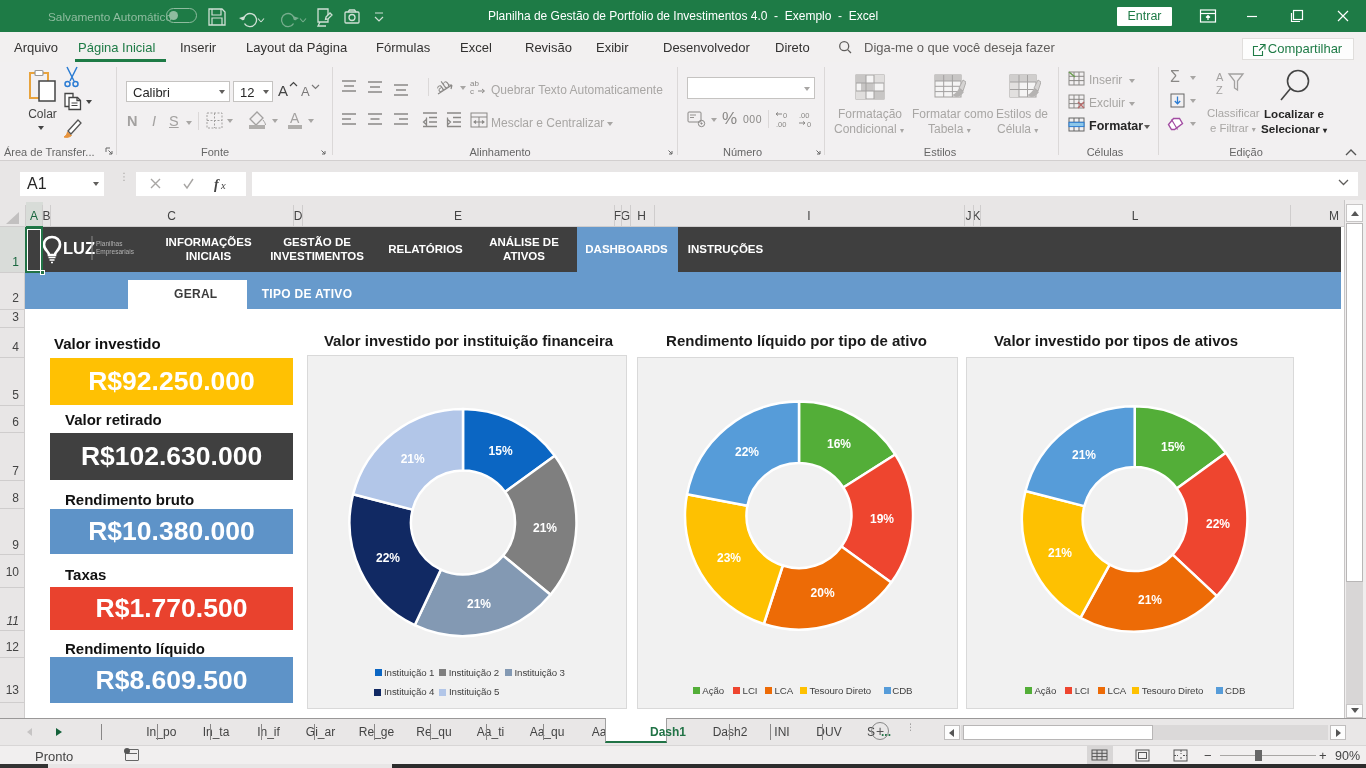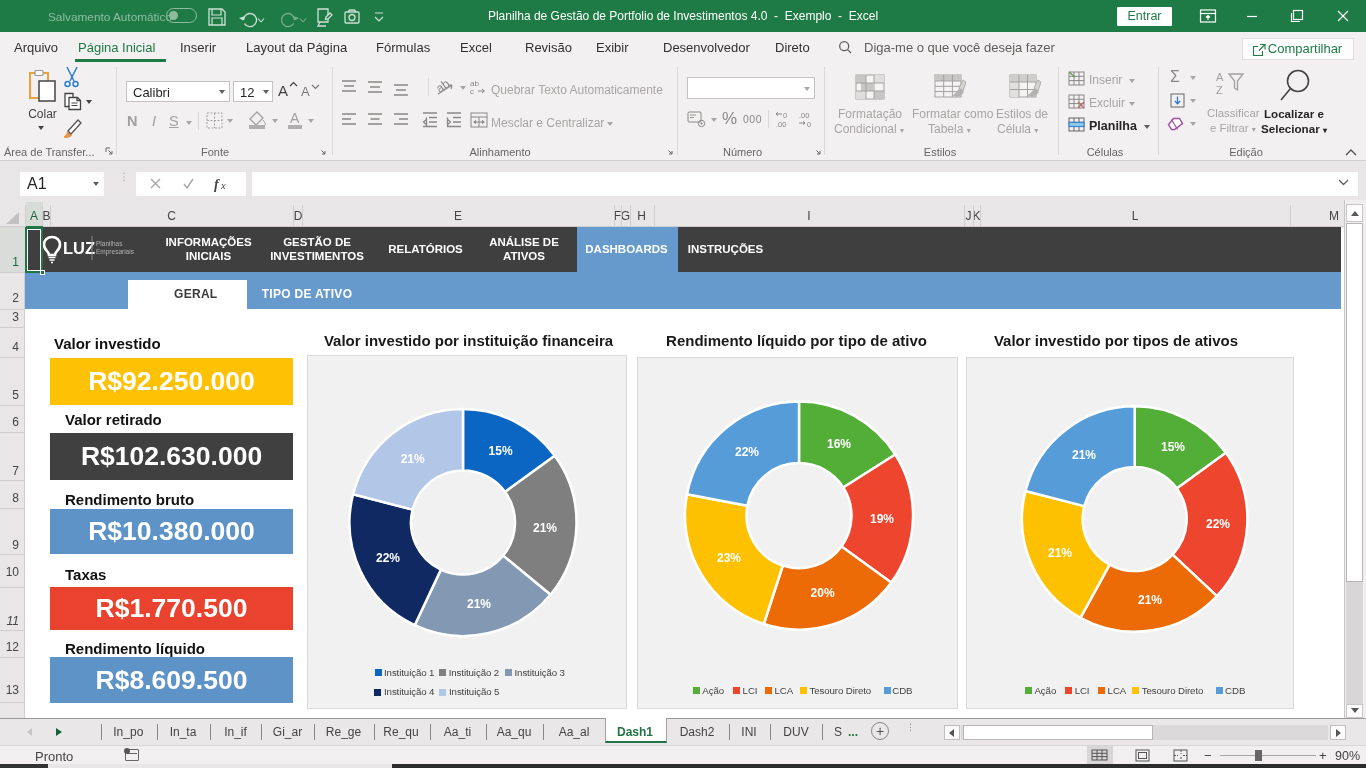--- a/index.html
+++ b/index.html
@@ -51,21 +51,21 @@
 #tipo{position:absolute;left:217px;top:8px;width:130px;color:#fff;font-weight:bold;font-size:12px;text-align:center;line-height:29px;letter-spacing:.3px;}
 
 .klabel{position:absolute;font-weight:bold;font-size:15px;color:#111;white-space:nowrap;}
 .kcard{position:absolute;left:50px;width:243px;color:#fff;font-weight:bold;font-size:26.5px;text-align:center;}
 
 .panel{position:absolute;background:#f1f1f1;border:1px solid #d9d9d9;}
 .ctitle{position:absolute;font-weight:bold;font-size:15px;color:#1a1a1a;text-align:center;transform:translateX(-50%);white-space:nowrap;}
 
 #vscroll{left:1344px;top:200px;width:22px;height:518px;background:#f0eeee;}
 #tabbar{left:0;top:718px;width:1366px;height:27px;background:#e9e7e7;border-top:1px solid #9a9898;}
-.stab{position:absolute;top:0;font-size:12px;color:#444;transform:translateX(-50%);line-height:26px;}
+.stab{position:absolute;top:0;font-size:12px;color:#444;transform:translateX(-50%);line-height:26px;margin-left:33px;}
 .tsep{position:absolute;top:5px;width:1px;height:16px;background:#898787;}
 #statusbar{left:0;top:745px;width:1366px;height:19px;background:#f1efef;border-top:1px solid #d8d6d6;}
 </style></head>
 <body>
 
 <div class="ab" id="titlebar"></div>
 <div class="ab" id="autosave">Salvamento Automático</div>
 <div class="ab toggle">
     <i></i>
   </div>
@@ -325,21 +325,21 @@
       <path d="M1 5.3h15M1 9.6h15M6 1v13M11 1v13"></path>
       <path d="M10 8l6 6M16 8l-6 6" stroke="#b86a6a" stroke-width="1.4"></path>
     </svg>
   <div class="gtxt" style="left:1089px;top:34px">Excluir</div>
   <div class="darg" style="left:1129px;top:40px"></div>
   <svg style="position:absolute;left:1068px;top:55px" width="17" height="15" viewBox="0 0 17 15" fill="none" stroke="#666">
       <rect x="1" y="1" width="15" height="13"></rect>
       <path d="M1 5.3h15M6 1v13M11 1v13"></path>
       <rect x="1" y="5.3" width="15" height="4.3" fill="#8ec7e8" stroke="#2b7cd3"></rect>
     </svg>
-  <div class="btxt" style="left:1089px;top:57px;font-weight:bold;color:#262626;font-size:12.5px">Planilha</div>
+  <div class="btxt" style="left:1089px;top:57px;font-weight:bold;color:#262626;font-size:12.5px">Formatar</div>
   <div class="dar" style="left:1144px;top:63px"></div>
   <div class="rlabel" style="left:1065px;width:80px">Células</div>
 
   <div style="position:absolute;left:1170px;top:6px;font-size:16px;color:#8a8886">Σ</div>
   <div class="darg" style="left:1190px;top:14px"></div>
   <svg style="position:absolute;left:1170px;top:31px" width="15" height="15" viewBox="0 0 15 15" fill="none" stroke="#666">
       <rect x="1" y="1" width="13" height="13"></rect>
       <path d="M7.5 3.5v7M4.8 8l2.7 2.8L10.2 8" stroke="#2b7cd3" stroke-width="1.3"></path>
     </svg>
   <div class="darg" style="left:1190px;top:37px"></div>

